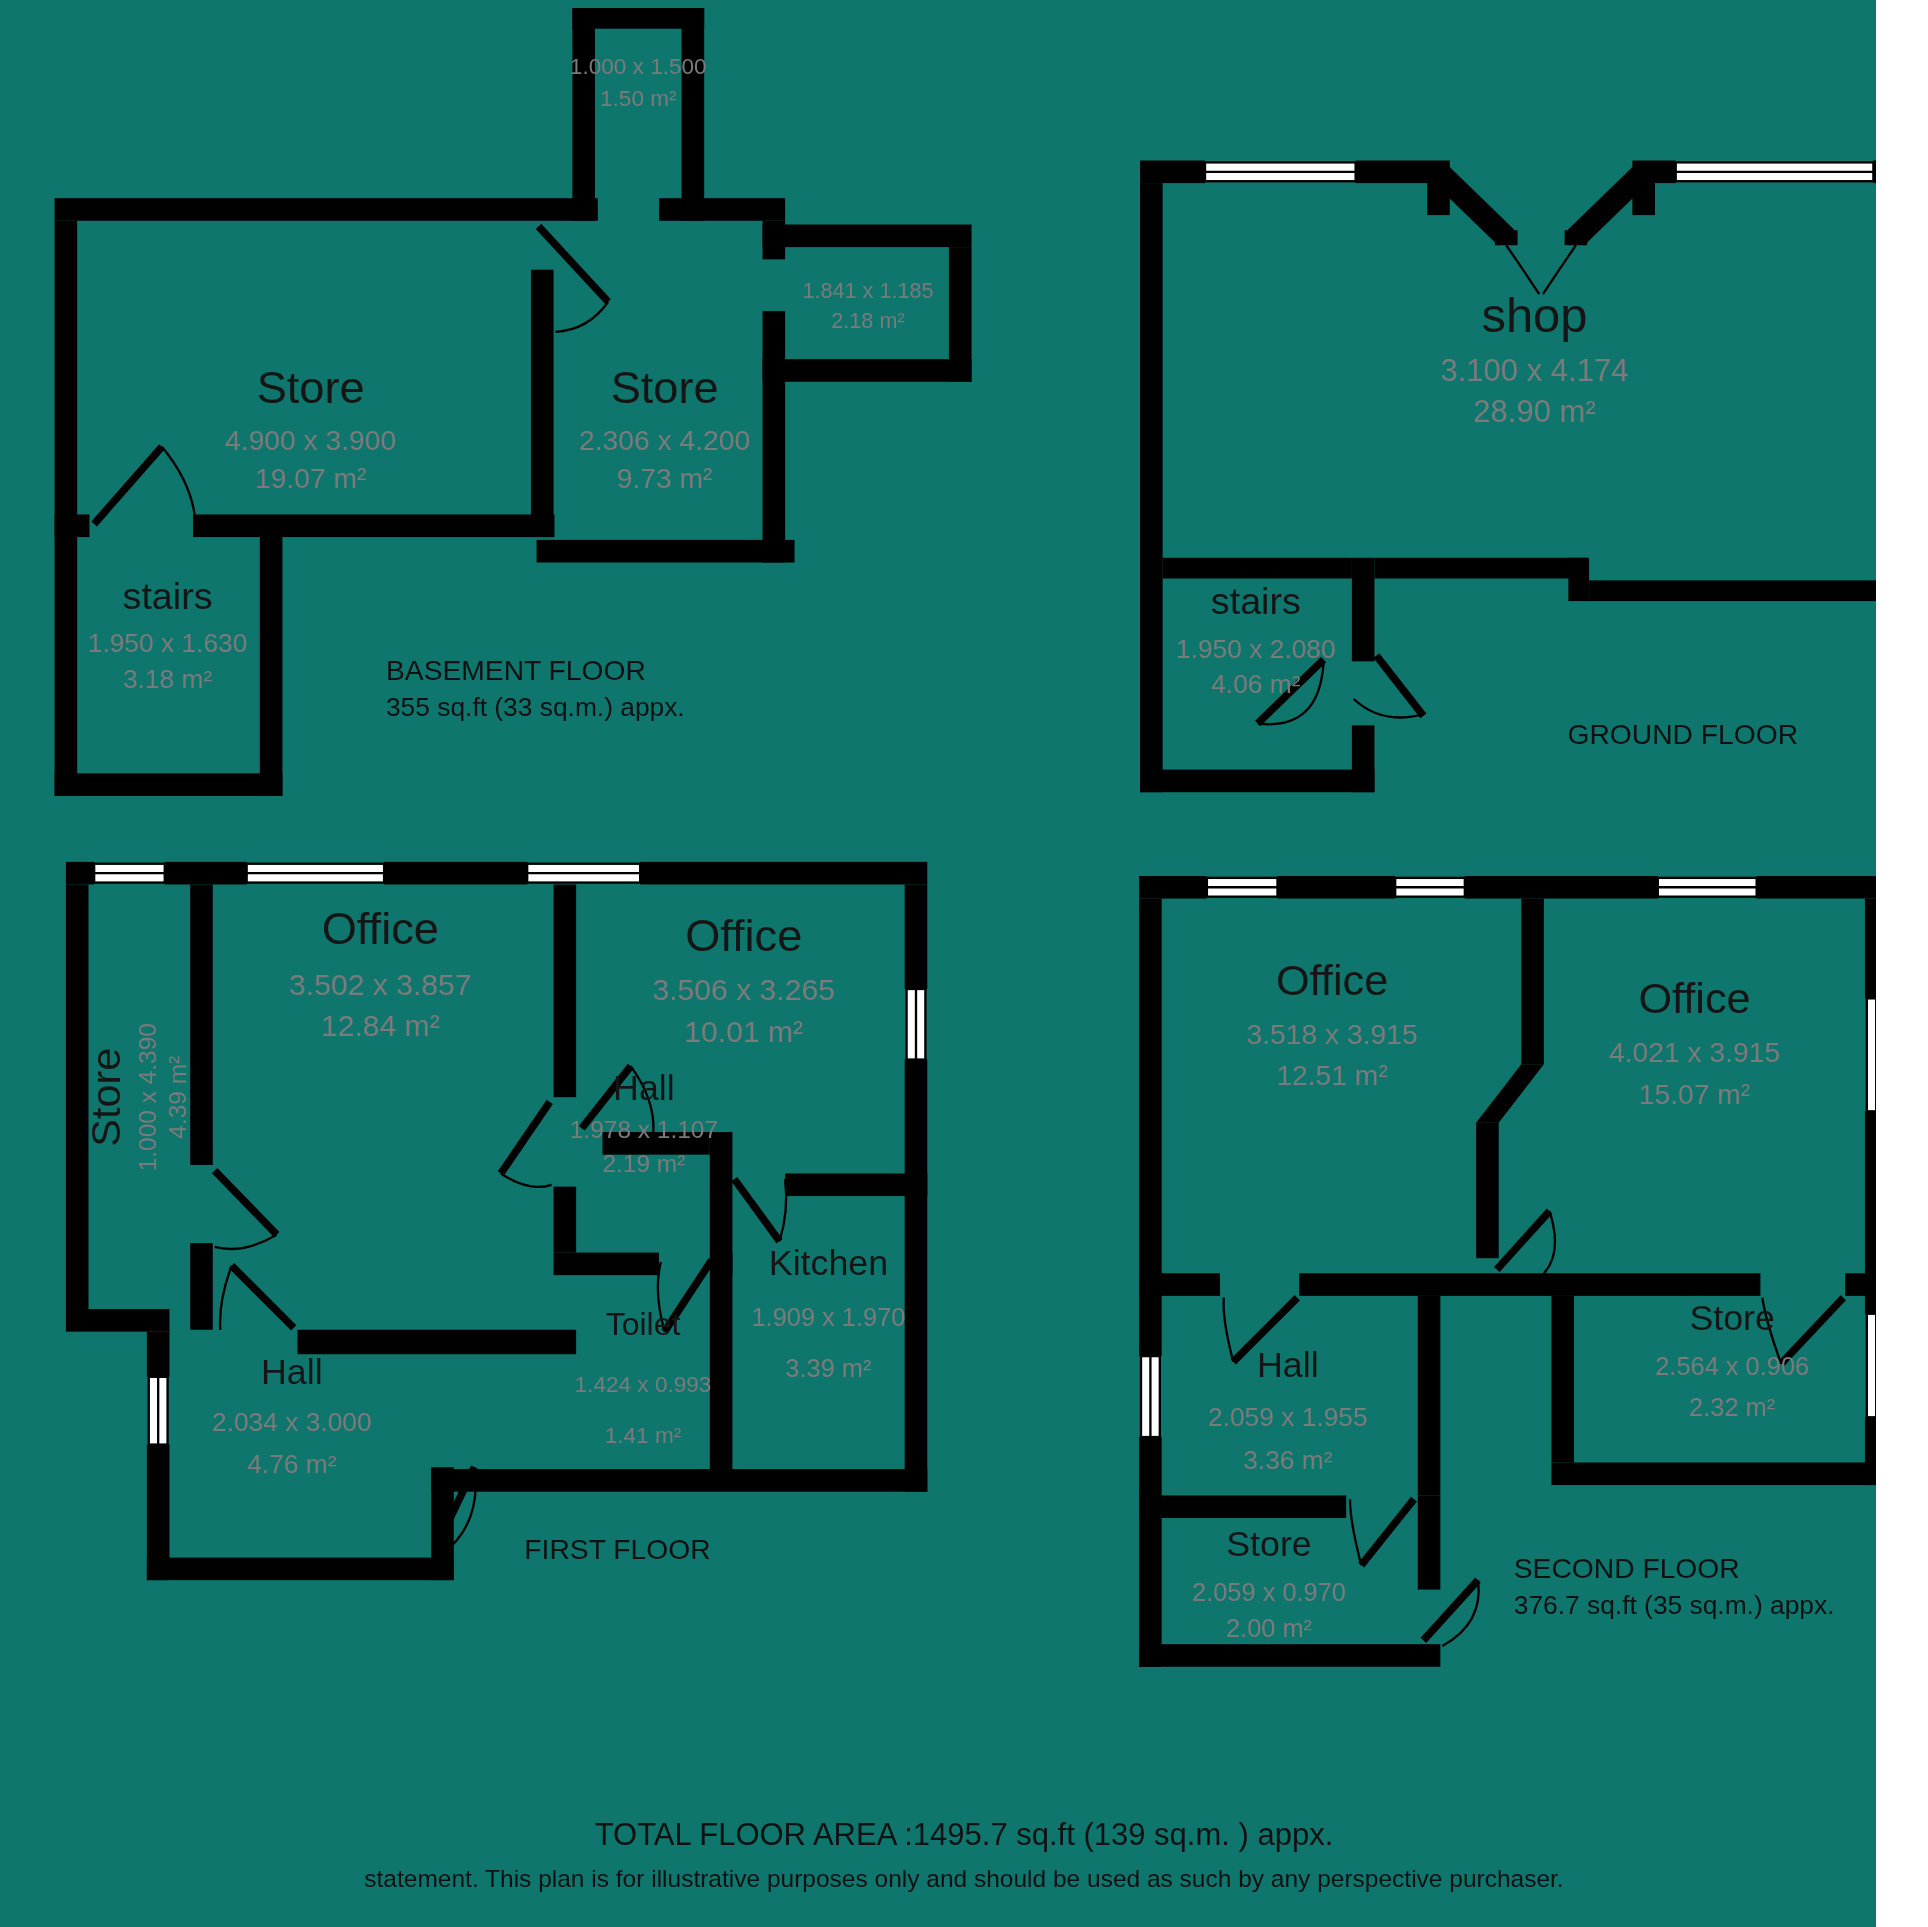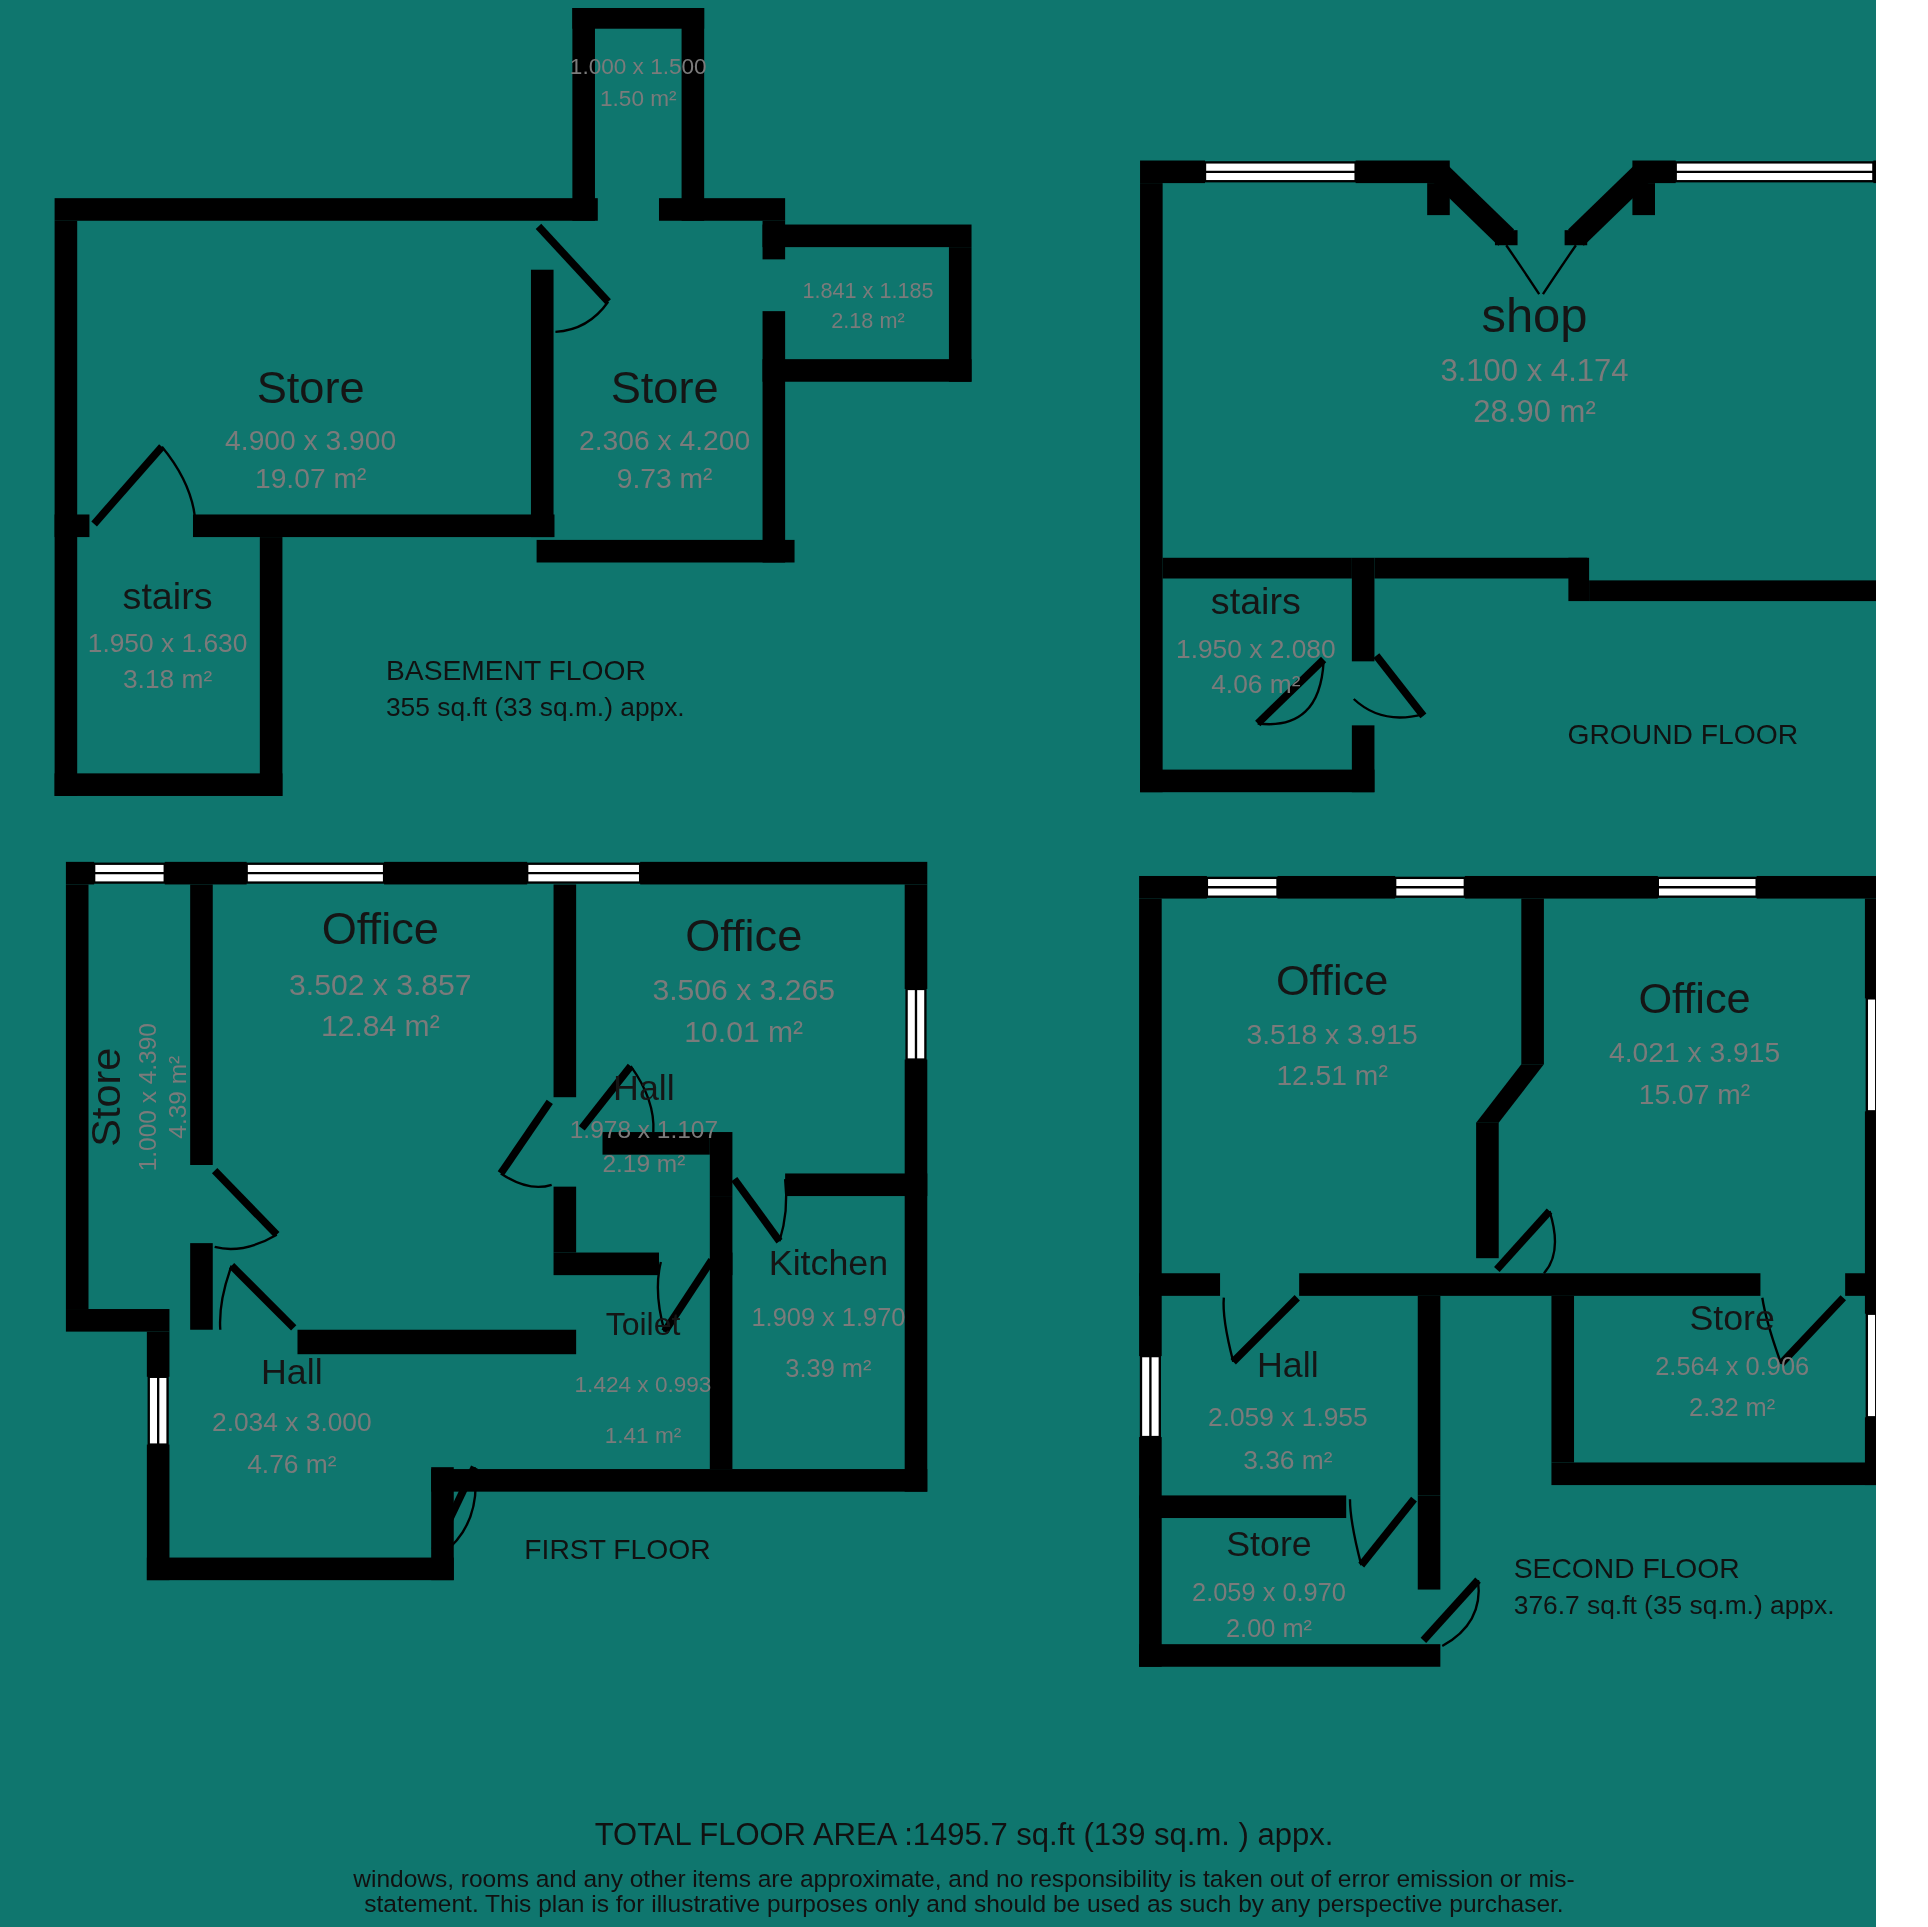--- a/index.html
+++ b/index.html
@@ -301,17 +301,16 @@
       <text x="1348" y="1738" font-size="27" text-anchor="middle" class="room-dim">2.00 m²</text>
       <text x="1608" y="1676" font-size="30" class="caption">SECOND FLOOR</text>
       <text x="1608" y="1714" font-size="28" class="caption">376.7 sq.ft (35 sq.m.) appx.</text>
     </g>
   </g>
 </svg>
 
   
   <div class="footer">
     <div class="total">TOTAL FLOOR AREA :1495.7 sq.ft  (139 sq.m. ) appx.</div>
-    <div class="disc">windows, rooms and any other items are approximate, and no responsibility is taken out of error emission or mis-</div>
     <div class="disc">statement. This plan is for illustrative purposes only and should be used as such by any perspective purchaser.</div>
   </div>
 </div>
 
 
 </body></html>

